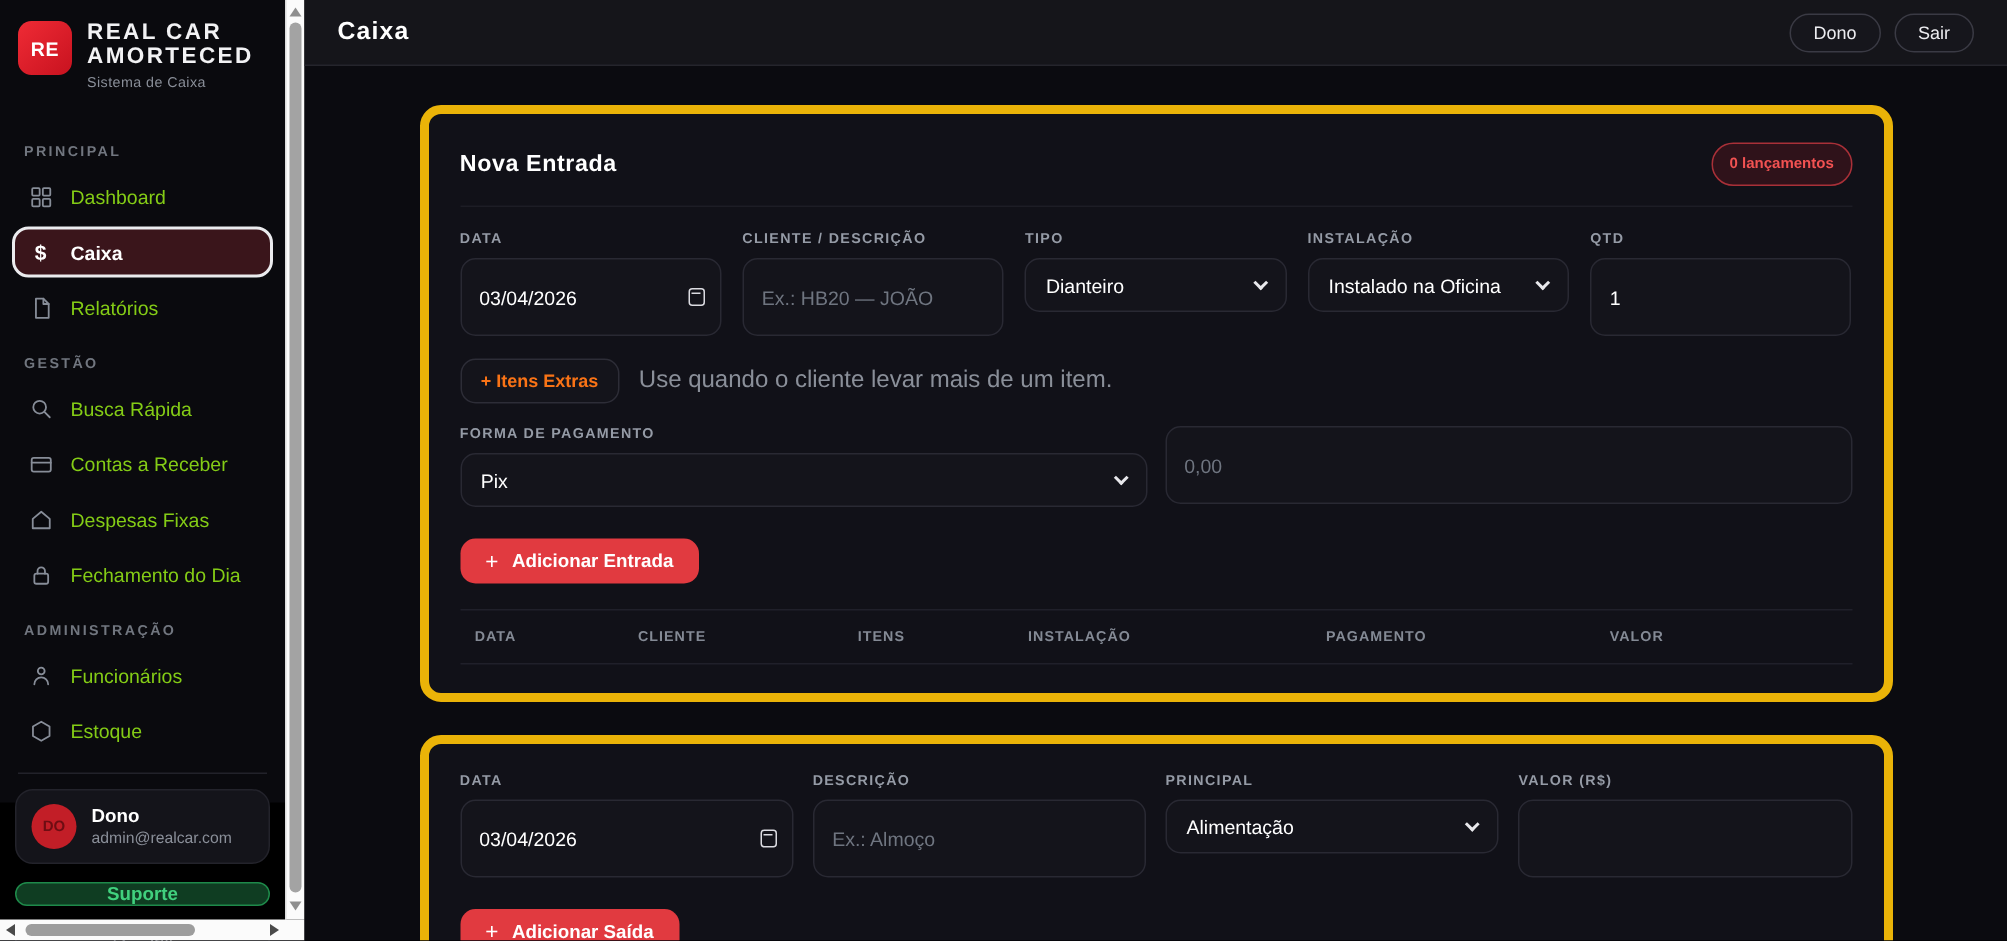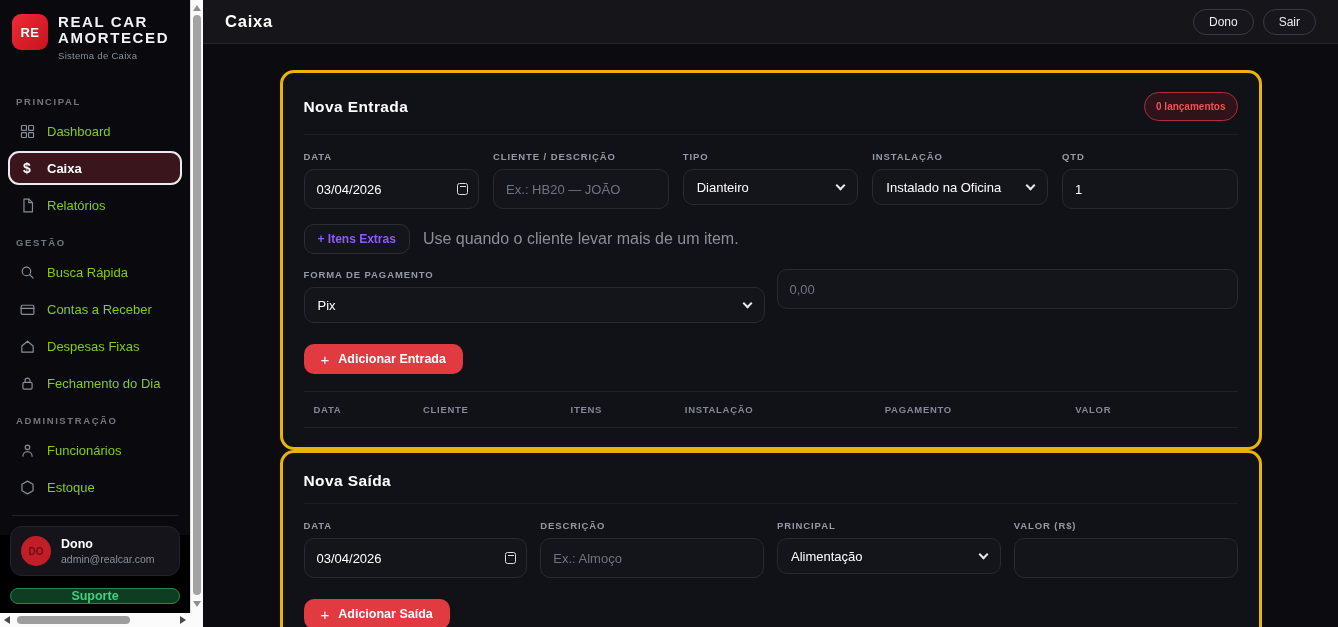--- a/index.html
+++ b/index.html
@@ -48,40 +48,40 @@
 
   
   .main { position:absolute; left:203px; top:0; right:0; bottom:0; background:#0b0b10; overflow:hidden; }
   .topbar { height:44px; background:#15151a; border-bottom:1px solid #25252c; display:flex; align-items:center; padding:0 22px; }
   .topbar-title { font-size:16.5px; font-weight:800; letter-spacing:.8px; color:#fff; }
   .topbar-actions { margin-left:auto; display:flex; gap:9px; }
   .pill-btn { background:#16161c; border:1px solid #3a3a44; color:#ececf0; border-radius:16px; padding:5px 15px; font-size:12px; cursor:pointer; font-family:inherit; }
 
   .content { padding:26px 20px; }
   .cards { max-width:982px; margin:0 auto; }
-  .card { background:#111118; border:3px solid #eab308; border-radius:14px; padding:19px 21px; }
+  .card { background:#111118; border:6px solid #eab308; border-radius:14px; padding:19px 21px; margin-bottom:22px; }
   .card-header { display:flex; align-items:center; justify-content:space-between; padding-bottom:13px; border-bottom:1px solid #1d1d25; margin-bottom:16px; }
   .card-title { font-size:15.5px; font-weight:800; color:#fff; letter-spacing:.4px; }
   .badge { font-size:10px; font-weight:700; color:#f25252; background:rgba(190,30,40,.18); border:1px solid #a93038; padding:8px 11px; border-radius:999px;text-align:right; }
 
   .grid-5 { display:grid; grid-template-columns:repeat(5,1fr); gap:14px; margin-bottom:15px; }
   .grid-2 { display:grid; grid-template-columns:1fr 1fr; gap:12px; margin-bottom:21px; }
   .grid-4 { display:grid; grid-template-columns:repeat(4,1fr); gap:13px; margin-bottom:21px; }
   .field label { display:block; font-size:9.5px; font-weight:700; letter-spacing:.9px; color:#959ba6; margin-bottom:7px; }
-  .input { height:40px; background:#14141b; border:1px solid #292933; border-radius:10px; color:#fff; font-size:13px; padding:0 12px; width:100%; font-family:inherit; outline:none; }
+  .input { height:52px; background:#14141b; border:1px solid #292933; border-radius:10px; color:#fff; font-size:13px; padding:0 12px; width:100%; font-family:inherit; outline:none; }
   .input::placeholder { color:#6f7580; }
   .select { height:36px; background:#14141b; border:1px solid #292933; border-radius:10px; color:#fff; font-size:13px; padding:0 13px; width:100%; display:flex; align-items:center; justify-content:space-between; cursor:pointer; }
   .chev { width:7px; height:7px; border-right:2px solid #e8e8ec; border-bottom:2px solid #e8e8ec; transform:rotate(45deg); margin-top:-4px; }
   .date-wrap { position:relative; }
   .date-wrap .input { padding-right:32px; }
   .cal { position:absolute; right:11px; top:50%; transform:translateY(-50%); width:11px; height:12px; border:1.6px solid #dcdce2; border-radius:2.5px; cursor:pointer; }
   .cal::before { content:''; position:absolute; left:1.5px; right:1.5px; top:2px; border-top:1.6px solid #dcdce2; }
 
   .extras-row { display:flex; align-items:center; gap:13px; margin:0 0 15px; }
-  .extras-btn { background:#14141b; border:1px solid #2d2d37; border-radius:10px; color:#8b5cf6; font-weight:700; font-size:12px; padding:7px 13px; cursor:pointer; font-family:inherit; }
+  .extras-btn { background:#14141b; border:1px solid #2d2d37; border-radius:10px; color:#f97316; font-weight:700; font-size:12px; padding:7px 13px; cursor:pointer; font-family:inherit; }
   .hint { color:#8a8f99; font-size:16px; }
 
   .btn-red { background:#e13a40; border:none; border-radius:10px; color:#fff; font-weight:700; font-size:12.5px; padding:0 17px; height:30px; display:inline-flex; align-items:center; gap:9px; cursor:pointer; font-family:inherit; }
   .btn-red .plus { font-size:15px; font-weight:400; }
 
   .thead { display:grid; padding:12px 10px; border-top:1px solid #20202a; border-bottom:1px solid #20202a; margin-top:17px; }
   .thead span { font-size:9.5px; font-weight:700; letter-spacing:.7px; color:#848a95; }
   .thead-entry { grid-template-columns:1.15fr 1.55fr 1.2fr 2.1fr 2fr 1.6fr; }
 </style>
 </head>
@@ -303,23 +303,20 @@
           <span>DATA</span>
           <span>CLIENTE</span>
           <span>ITENS</span>
           <span>INSTALAÇÃO</span>
           <span>PAGAMENTO</span>
           <span>VALOR</span>
         </div>
       </section>
 
       <section class="card">
-        <div class="card-header">
-          <h2 class="card-title">Nova Saída</h2>
-        </div>
 
         <div class="grid-4">
           <div class="field">
             <label>DATA</label>
             <div class="date-wrap">
               <input class="input" type="text" value="03/04/2026" style="">
               <span class="cal"></span>
             </div>
           </div>
           <div class="field">

